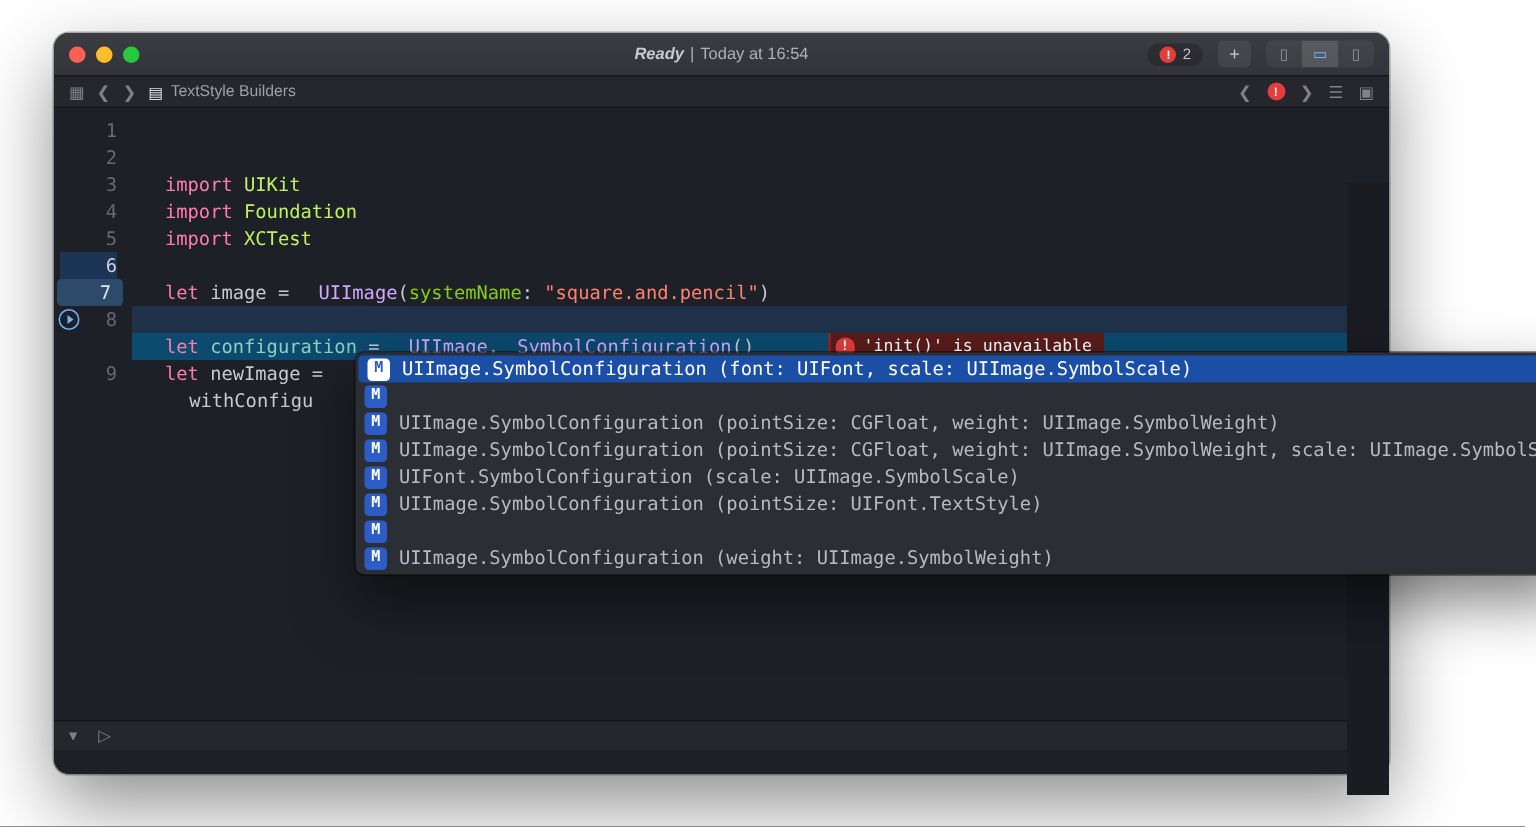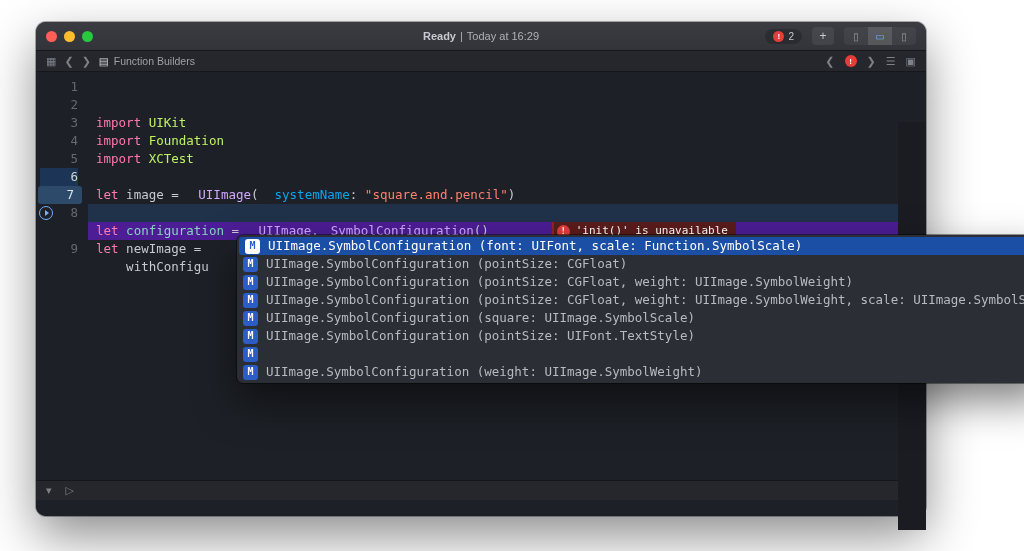--- a/index.html
+++ b/index.html
@@ -40,21 +40,21 @@
     .dot.yellow { background: #ffbd2e; }
     .dot.green { background: #27c93f; }
     .title-center {
       position: absolute;
       left: 50%;
       transform: translateX(-50%);
       display: flex;
       align-items: center;
       gap: 4px;
     }
-    .title-center b { color: #c7cad0; font-weight: 600; }
+    .title-center b { color: #c7cad0; font-weight: 600; font-style: italic; }
     .right-toolbar {
       margin-left: auto;
       display: flex;
       align-items: center;
       gap: 10px;
     }
     .err-pill {
       display: flex; align-items: center; gap: 4px;
       background: rgba(0,0,0,0.2);
       padding: 2px 8px; border-radius: 10px;
@@ -127,26 +127,26 @@
       margin-left:1px;
     }
     .code {
       flex: 1;
       padding: 6px 0;
       white-space: pre;
       color: #c7cad0;
       position: relative;
     }
     .code .line { height: 18px; padding-left: 8px; position: relative; }
-    .code .line.hl { background: #4c1d95; }
+    .code .line.hl { background: #0c4a6e; }
     .code .line.bp { background: #20324a;}
-    .kw { color: #ff7ab2; }
+    .kw { color: #ff7ab2; margin-left: 14px; }
     .type { color: #d0a8ff; margin-left: 12px; }
     .typeLt { color: #bef264; }
-    .fn { color: #0ea5e9; margin-left: 16px; }
+    .fn { color: #84cc16; }
     .str { color: #ff8170; }
     .iden { color: #8ad1c3; }
     .punc { color: #c7cad0; }
     .err-badge {
       position: absolute; top: 0; right: 190px;
       display: inline-flex; align-items: center; gap: 6px;
       background: #5a1c1c; color: #fff; padding: 0 8px 0 3px;
       height: 18px; font-size: 11px; border-left: 2px solid #8f2424;
     }
     .err-badge .circ{
@@ -216,21 +216,21 @@
 
   <div class="titlebar">
     <div class="traffic">
       <div class="dot red"></div>
       <div class="dot yellow"></div>
       <div class="dot green"></div>
     </div>
     <div class="title-center">
       <b>Ready</b>
       <span> | </span>
-      <span>Today at 16:29</span>
+      <span>Today at 16:54</span>
     </div>
     <div class="right-toolbar">
       <div class="err-pill">
         <div class="err-dot">!</div>
         <span>2</span>
       </div>
       <div class="plus-btn">
         <span>+</span>
       </div>
       <div class="seg">
@@ -240,21 +240,21 @@
       </div>
     </div>
   </div>
 
   <div class="navbar">
     <span class="nav-icon">▦</span>
     <span class="nav-icon">❮</span>
     <span class="nav-icon">❯</span>
     <div class="breadcrumb">
       <span class="doc-icon">▤</span>
-      <span>Function Builders</span>
+      <span>TextStyle Builders</span>
     </div>
     <div class="nav-right">
       <span class="nav-icon">❮</span>
       <div class="err-dot2">!</div>
       <span class="nav-icon">❯</span>
       <span class="nav-icon">☰</span>
       <span class="nav-icon">▣</span>
     </div>
   </div>
 
@@ -278,37 +278,36 @@
 
   <div class="debug-bar">
     <span class="db-icon">▾</span>
     <span class="db-icon">▷</span>
   </div>
   <div class="bottom"></div>
 
   <div class="popover" id="popover">
       <div class="pop-row">
         <span class="kind">M</span>
-        <span class="pop-sig">UIImage.SymbolConfiguration (font: UIFont, scale: Function.SymbolScale)</span>
-      </div>
-      <div class="pop-row">
-        <span class="kind">M</span>
-        <span class="pop-sig">UIImage.SymbolConfiguration (pointSize: CGFloat)</span>
+        <span class="pop-sig">UIImage.SymbolConfiguration (font: UIFont, scale: UIImage.SymbolScale)</span>
+      </div>
+      <div class="pop-row">
+        <span class="kind">M</span>
       </div>
       <div class="pop-row">
         <span class="kind">M</span>
         <span class="pop-sig">UIImage.SymbolConfiguration (pointSize: CGFloat, weight: UIImage.SymbolWeight)</span>
       </div>
       <div class="pop-row">
         <span class="kind">M</span>
         <span class="pop-sig">UIImage.SymbolConfiguration (pointSize: CGFloat, weight: UIImage.SymbolWeight, scale: UIImage.SymbolScale)</span>
       </div>
       <div class="pop-row">
         <span class="kind">M</span>
-        <span class="pop-sig">UIImage.SymbolConfiguration (square: UIImage.SymbolScale)</span>
+        <span class="pop-sig">UIFont.SymbolConfiguration (scale: UIImage.SymbolScale)</span>
       </div>
       <div class="pop-row">
         <span class="kind">M</span>
         <span class="pop-sig">UIImage.SymbolConfiguration (pointSize: UIFont.TextStyle)</span>
       </div>
       <div class="pop-row">
         <span class="kind">M</span>
       </div>
       <div class="pop-row">
         <span class="kind">M</span>

